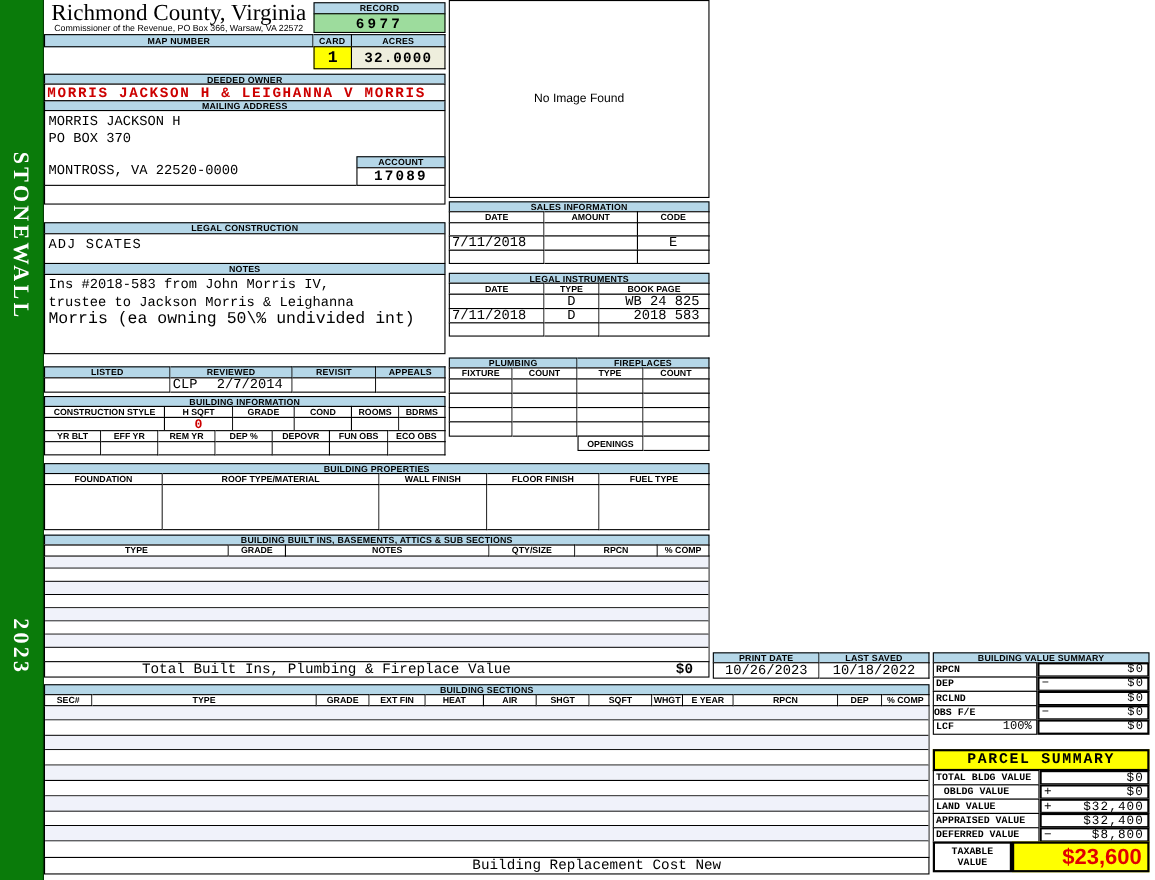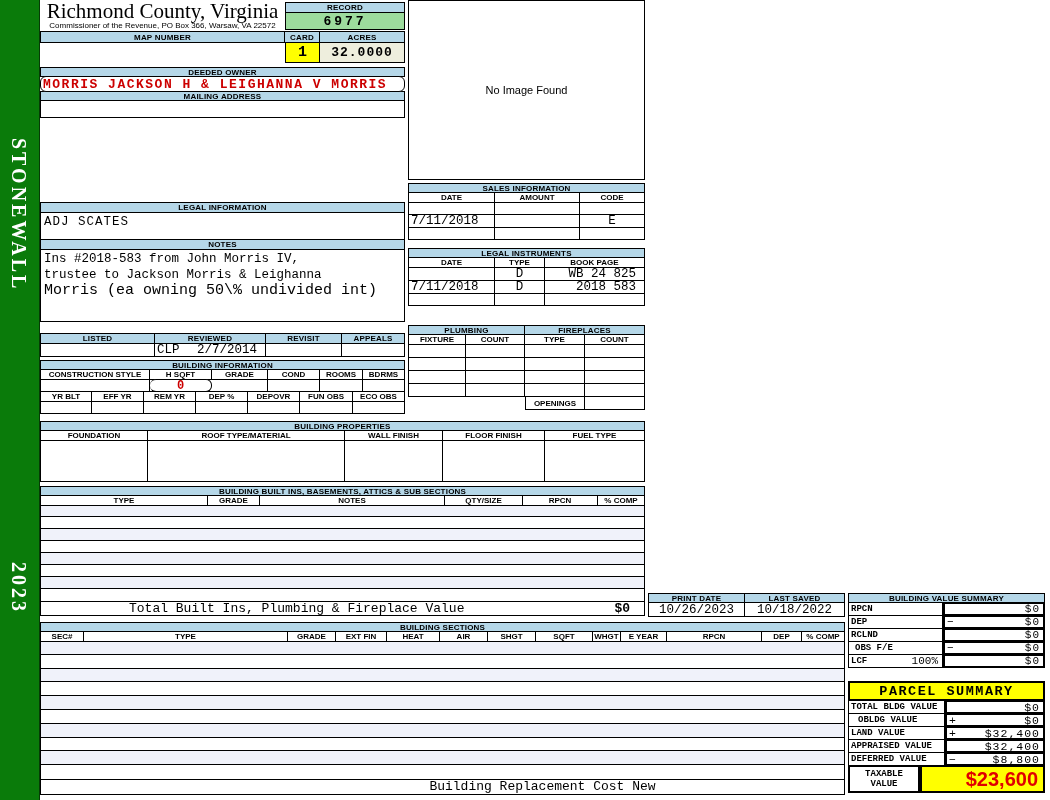--- a/index.html
+++ b/index.html
@@ -27,21 +27,21 @@
   .stripes { border:1px solid #000; border-top:none; }
   .stripe { border-bottom:1px solid #000; background:#fff; }
   .stripe:last-child { border-bottom:none; }
   .stripe:nth-child(odd) { background:#f0f2fa; }
   
   #sidebar { left:0; top:0; width:40px; height:800px; background:#0a7b0a; border-right:1px solid #063c06; }
   .vtext { position:absolute; writing-mode:vertical-rl; color:#fff; font-weight:bold;
            font-family:"Liberation Serif",serif; letter-spacing:3px; }
   
   .val-bold { font-weight:bold; }
-  .red { color:#cc0000;border-radius:6px; }
+  .red { color:#cc0000; }
 </style>
 </head>
 <body>
 
 <div id="page">
 
   <div id="sidebar" class="abs">
     <div class="vtext" style="top:138px;left:7px;font-size:20px;">STONEWALL</div>
     <div class="vtext" style="top:562px;left:7px;font-size:20px;">2023</div>
   </div>
@@ -69,27 +69,40 @@
       <div class="cell mono val-bold" style="width:85px;background:#eeeedd;justify-content:center;font-size:13px;letter-spacing:1px;">32.0000</div>
     </div>
   </div>
 
   <div class="abs stack" style="left:40px;top:67px;width:365px;">
     <div class="hbar" style="height:10px;">DEEDED OWNER</div>
     <div class="row" style="height:16px;">
       <div class="cell mono val-bold red" style="width:365px;font-size:13px;letter-spacing:1.5px;padding-left:2px;">MORRIS JACKSON H &amp; LEIGHANNA V MORRIS</div>
     </div>
     <div class="hbar" style="height:10px;">MAILING ADDRESS</div>
+    <div class="row" style="height:69px;">
+      <div style="width:365px;position:relative;background:#fff;">
+        <div class="mono" style="font-size:12.5px;padding:3px 0 0 3px;line-height:15px;">MORRIS JACKSON H</div>
+        <div class="mono" style="font-size:12.5px;padding-left:3px;line-height:15px;">PO BOX 370</div>
+        <div class="mono" style="font-size:12.5px;padding-left:3px;line-height:15px;margin-top:14px;">MONTROSS, VA 22520-0000</div>
+        <div class="stack" style="position:absolute;right:-1px;bottom:-1px;width:81px;">
+          <div class="hbar" style="height:11px;">ACCOUNT</div>
+          <div class="row" style="height:17px;">
+            <div class="cell mono val-bold" style="width:81px;justify-content:center;font-size:13px;letter-spacing:2px;">17089</div>
+          </div>
+        </div>
+      </div>
+    </div>
     <div class="row" style="height:18px;">
         <div class="cell" style="width:365px;"></div>
       </div>
   </div>
 
   <div class="abs stack" style="left:40px;top:202px;width:365px;">
-    <div class="hbar" style="height:11px;">LEGAL INFORMATION</div>
+    <div class="hbar" style="height:11px;">LEGAL CONSTRUCTION</div>
     <div class="row" style="height:28px;">
       <div class="cell mono" style="width:365px;align-items:flex-start;font-size:12.5px;letter-spacing:1px;padding:2px 0 0 3px;">ADJ SCATES</div>
     </div>
     <div class="hbar" style="height:11px;">NOTES</div>
     <div class="row" style="height:73px;">
       <div style="width:365px;background:#fff;padding:2px 0 0 3px;">
         <div class="mono" style="font-size:12.5px;line-height:15.5px;">Ins #2018-583 from John Morris IV,</div>
         <div class="mono" style="font-size:12.5px;line-height:15.5px;">trustee to Jackson Morris &amp; Leighanna</div>
         <div class="mono" style="font-size:15px;line-height:15.5px;">Morris (ea owning 50\% undivided int)</div>
       </div>
@@ -320,21 +333,21 @@
       </div>
     </div>
     <div class="row" style="height:14px;">
       <div class="cell mono val-bold" style="width:95px;font-size:9px;padding-left:2px;">RCLND</div>
       <div class="cell mono" style="width:102px;border:2px solid #000;font-size:11px;padding:0 3px 0 2px;">
         <span></span>
         <span style="margin-left:auto;letter-spacing:1px;">$0</span>
       </div>
     </div>
     <div class="row" style="height:14px;">
-      <div class="cell mono val-bold" style="width:95px;font-size:9px;padding-left:6px;">OBS F/E</div>
+      <div class="cell mono val-bold" style="width:95px;font-size:9px;padding-left:0;">OBS F/E</div>
       <div class="cell mono" style="width:102px;border:2px solid #000;font-size:11px;padding:0 3px 0 2px;">
         <span>−</span>
         <span style="margin-left:auto;letter-spacing:1px;">$0</span>
       </div>
     </div>
     <div class="row" style="height:14px;">
       <div class="cell mono val-bold" style="width:95px;font-size:9px;padding:0 4px 0 2px;justify-content:space-between;">
         <span>LCF</span>
         <span style="font-size:11px;font-weight:normal;">100%</span>
       </div>

